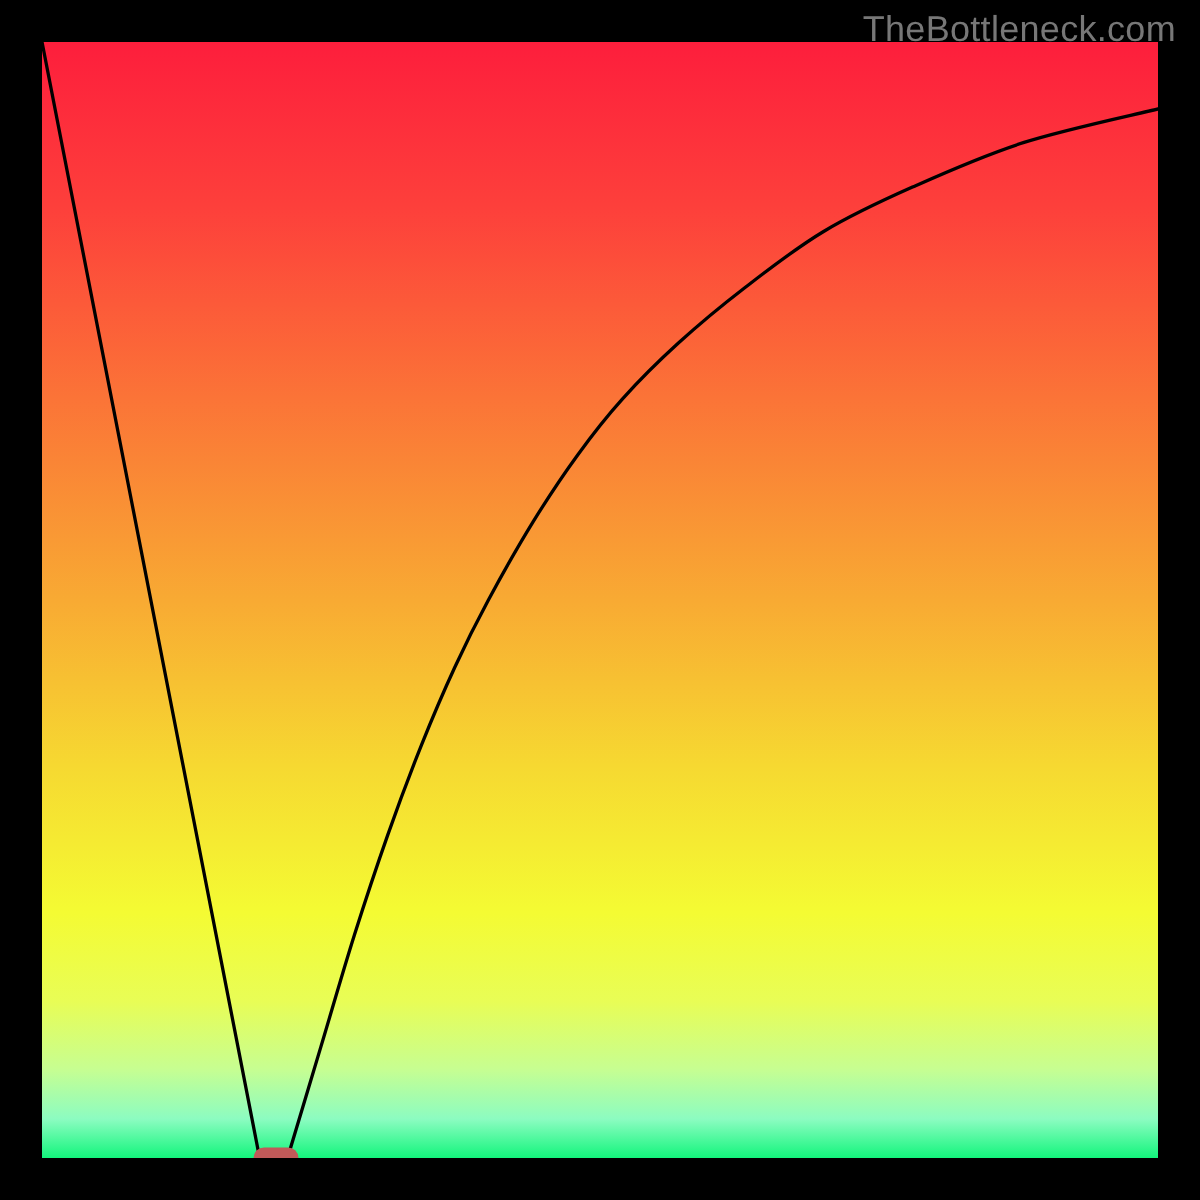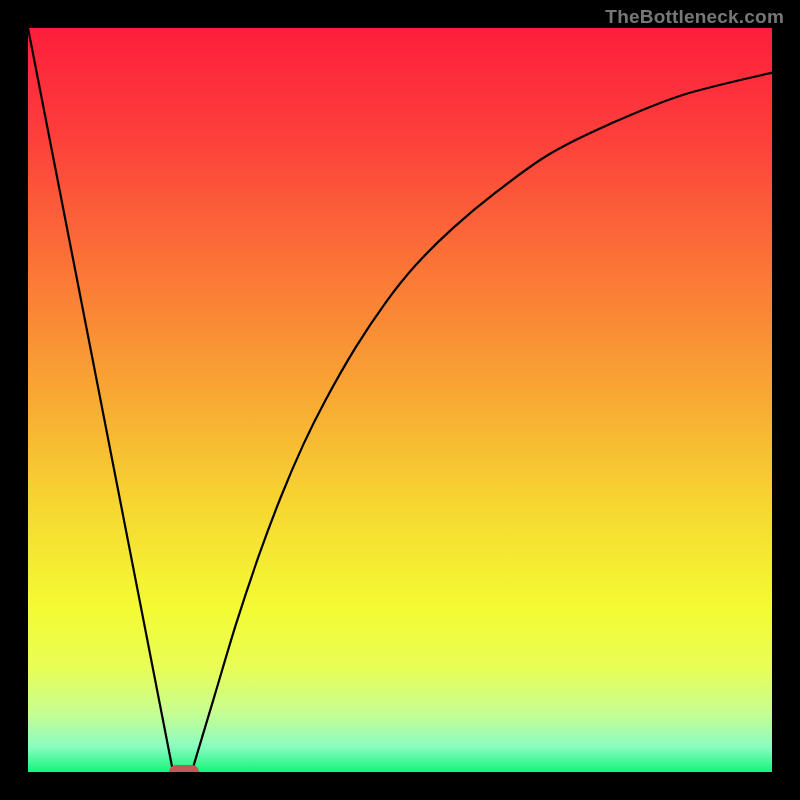--- a/index.html
+++ b/index.html
@@ -30,23 +30,23 @@
     left: 0;
     top: 0;
     width: 100%;
     height: 100%;
   }
   .watermark {
     position: absolute;
     top: 6px;
     right: 16px;
     color: #777;
-    font-size: 19px;
+    font-size: 24px;
     letter-spacing: 0.2px;
-    font-weight: 700;
+    font-weight: 400;
     user-select: none;
   }
   svg.curves {
     position: absolute;
     left: 0;
     top: 0;
     width: 100%;
     height: 100%;
   }
   .marker {

